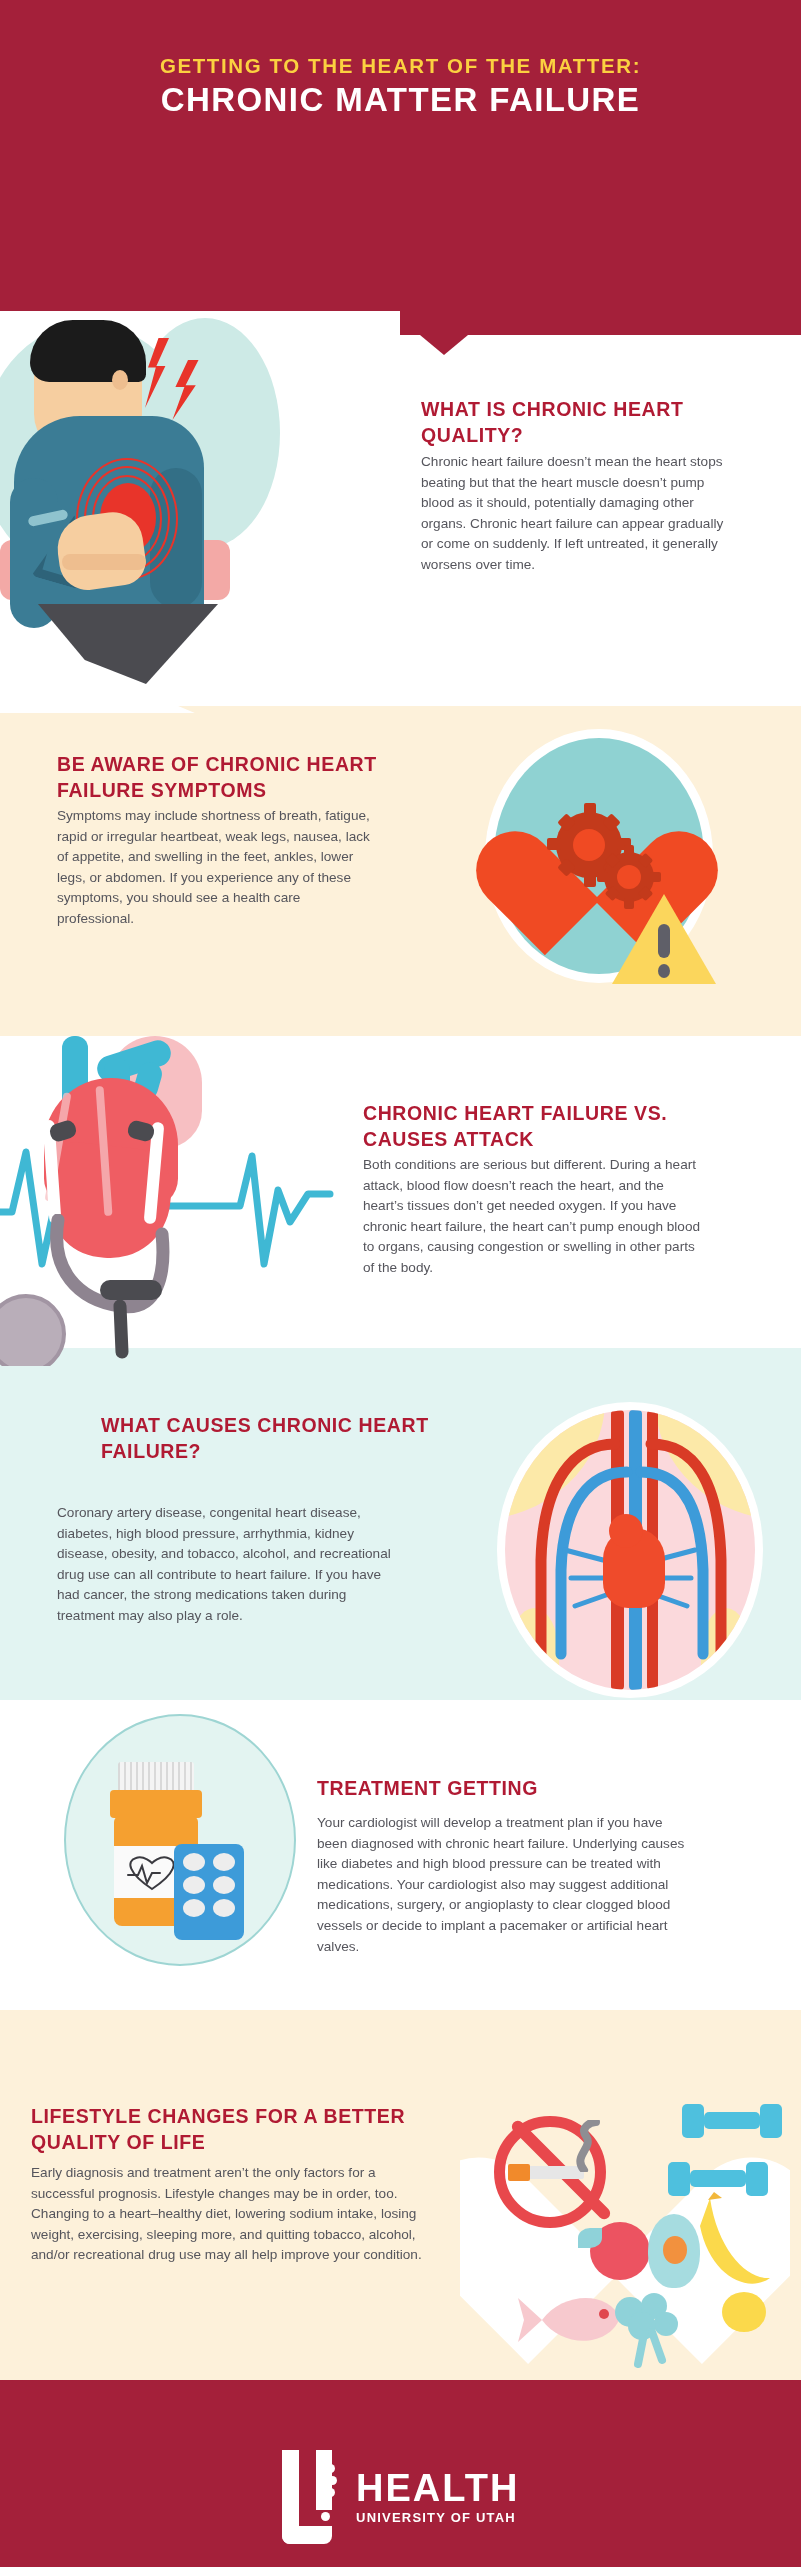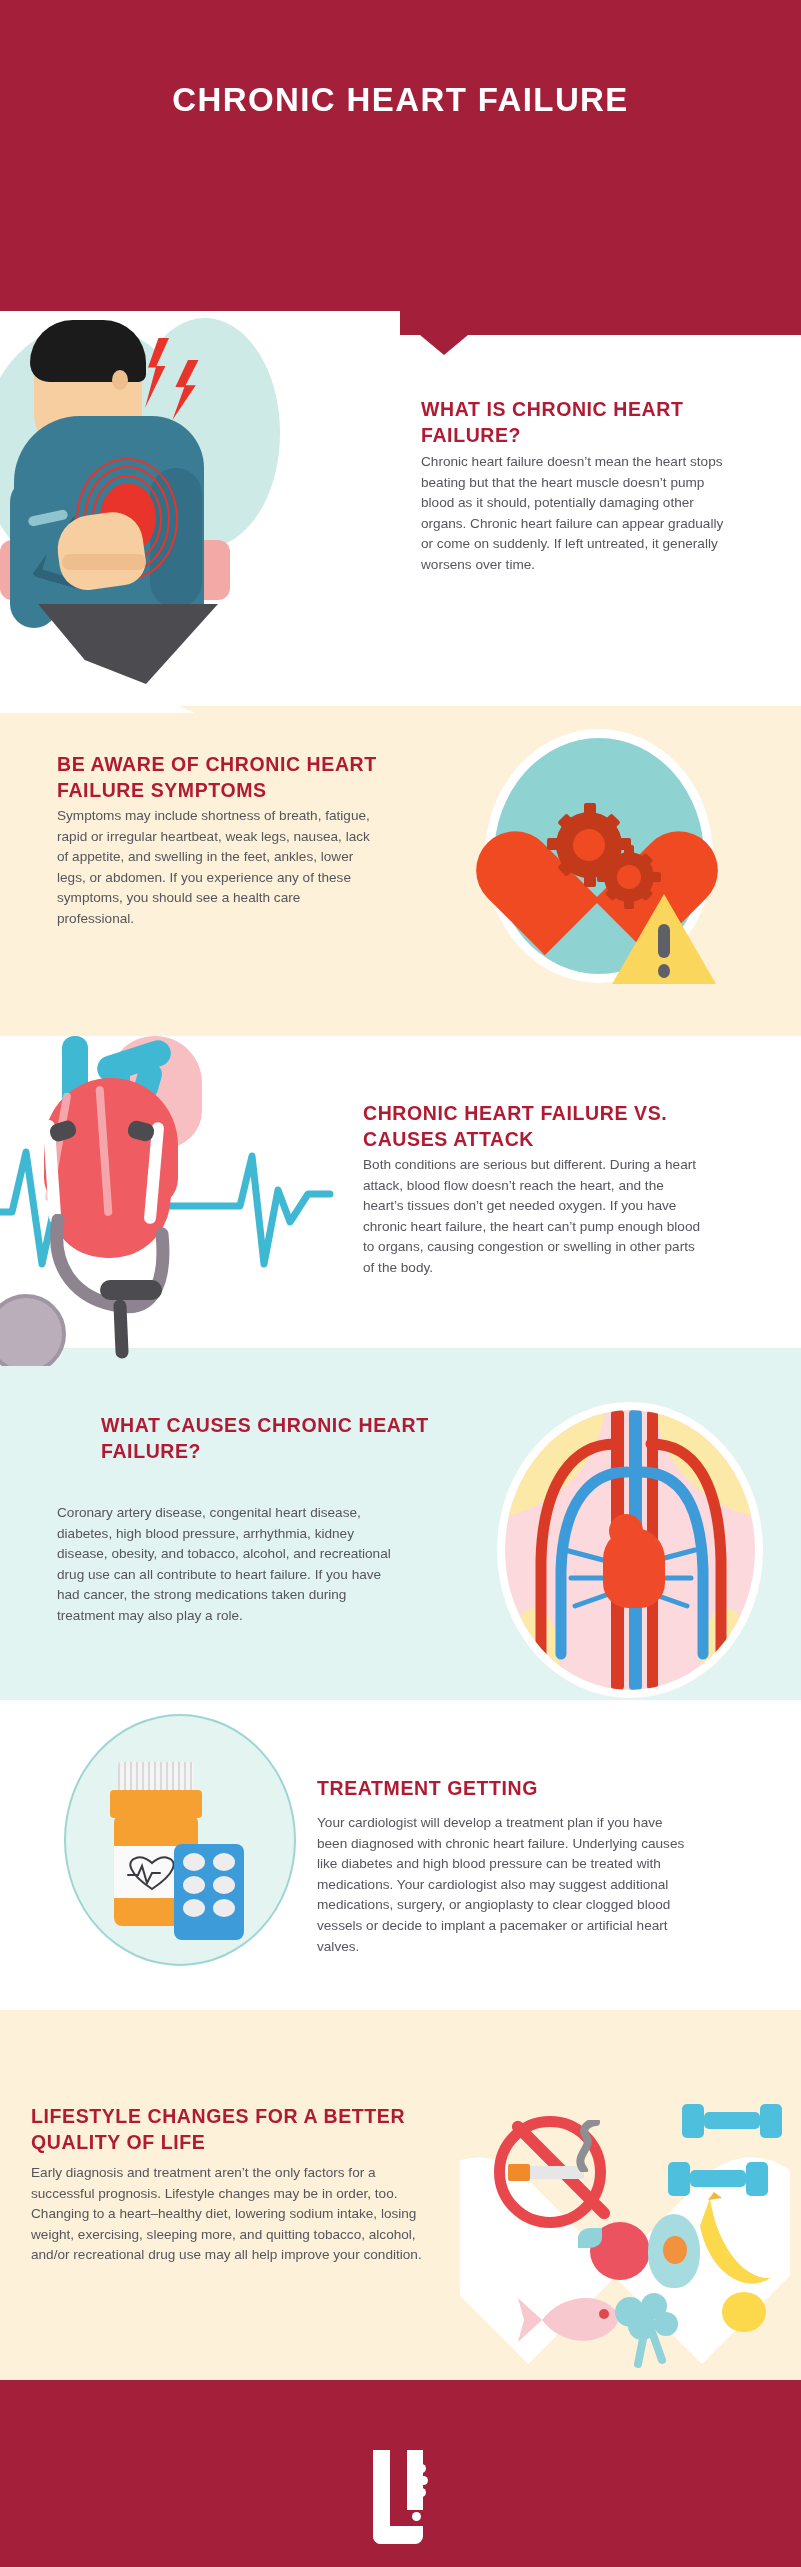--- a/index.html
+++ b/index.html
@@ -145,21 +145,22 @@
 
   <div class="band band-white" style="top:311px;height:395px;"></div>
   <div class="band band-cream" style="top:706px;height:330px;"></div>
   <div class="band band-white" style="top:1036px;height:312px;"></div>
   <div class="band band-mint" style="top:1348px;height:352px;"></div>
   <div class="band band-white" style="top:1700px;height:310px;"></div>
   <div class="band band-cream" style="top:2010px;height:370px;"></div>
   <div class="band band-red" style="top:2380px;height:187px;"></div>
 
   <div class="header">
-    <div class="title">CHRONIC HEART FAILURE</div>
+    <div class="eyebrow">GETTING TO THE HEART OF THE MATTER:</div>
+    <div class="title">CHRONIC MATTER FAILURE</div>
 
     <div style="position:absolute;left:400px;top:311px;width:401px;height:24px;background:#A4203A;"></div>
     <div class="notch-down" style="left:420px;top:335px;border-top:20px solid #A4203A;transform:none;"></div>
   </div>
 
   <div>
 
     <div class="illus" style="left:0;top:318px;width:300px;height:395px;overflow:hidden;">
       <div class="illus man-bg1" style="left:-20px;top:6px;"></div>
       <div class="illus man-bg2" style="left:130px;top:0px;"></div>
@@ -183,21 +184,21 @@
       <div class="illus pain-ring" style="left:84px;top:148px;width:86px;height:106px;"></div>
       <div class="illus pain-ring" style="left:92px;top:157px;width:70px;height:88px;"></div>
       <div class="illus pain-dot" style="left:100px;top:165px;width:56px;height:70px;"></div>
 
       <div class="illus man-hand" style="left:58px;top:196px;transform:rotate(-8deg);"></div>
       <div class="illus" style="left:62px;top:236px;width:84px;height:16px;background:#EEBE8F;border-radius:8px;"></div>
 
       <div class="illus man-pants" style="left:38px;top:286px;width:180px;height:80px;clip-path:polygon(0 0,100% 0,60% 100%,26% 70%);"></div>
       <div class="illus" style="left:-10px;top:282px;width:210px;height:120px;background:#ffffff;clip-path:polygon(0 22%,100% 96%,0 100%);"></div>
     </div>
-    <h2 class="sec-head" style="left:421px;top:396px;width:330px;">WHAT IS CHRONIC HEART FAILURE?</h2>
+    <h2 class="sec-head" style="left:421px;top:396px;width:330px;">WHAT IS CHRONIC HEART QUALITY?</h2>
     <p class="sec-body" style="left:421px;top:452px;width:315px;">Chronic heart failure doesn’t mean the heart stops beating but that the heart muscle doesn’t pump blood as it should, potentially damaging other organs. Chronic heart failure can appear gradually or come on suddenly. If left untreated, it generally worsens over time.</p>
   </div>
 
   <div>
     <h2 class="sec-head" style="left:57px;top:751px;width:340px;">BE AWARE OF CHRONIC HEART FAILURE SYMPTOMS</h2>
     <p class="sec-body" style="left:57px;top:806px;width:320px;">Symptoms may include shortness of breath, fatigue, rapid or irregular heartbeat, weak legs, nausea, lack of appetite, and swelling in the feet, ankles, lower legs, or abdomen. If you experience any of these symptoms, you should see a health care professional.</p>
 
     <div class="illus" style="left:470px;top:728px;width:300px;height:290px;">
       <div class="illus circle-teal" style="left:24px;top:10px;width:210px;height:236px;"></div>
       <div class="illus gh-heart" style="left:52px;top:52px;"></div>
@@ -377,16 +378,20 @@
         <span class="ubar" style="left:0;top:0;width:17px;height:94px;border-radius:0 0 8px 8px;"></span>
         <span class="ubar" style="left:0;top:76px;width:50px;height:18px;border-radius:0 0 8px 8px;"></span>
         <span class="ubar" style="left:34px;top:0;width:16px;height:60px;"></span>
         <span class="ubar" style="left:40px;top:2px;width:9px;height:9px;border-radius:50%;"></span>
         <span class="ubar" style="left:44px;top:14px;width:9px;height:9px;border-radius:50%;"></span>
         <span class="ubar" style="left:46px;top:26px;width:9px;height:9px;border-radius:50%;"></span>
         <span class="ubar" style="left:44px;top:38px;width:9px;height:9px;border-radius:50%;"></span>
         <span class="ubar" style="left:41px;top:50px;width:9px;height:9px;border-radius:50%;"></span>
         <span class="ubar" style="left:39px;top:62px;width:9px;height:9px;border-radius:50%;"></span>
       </span>
+      <span class="logo-text">
+        <span class="logo-health">HEALTH</span><br>
+        <span class="logo-sub">UNIVERSITY OF UTAH</span>
+      </span>
     </div>
   </div>
 
 </div>
 
 </body></html>

